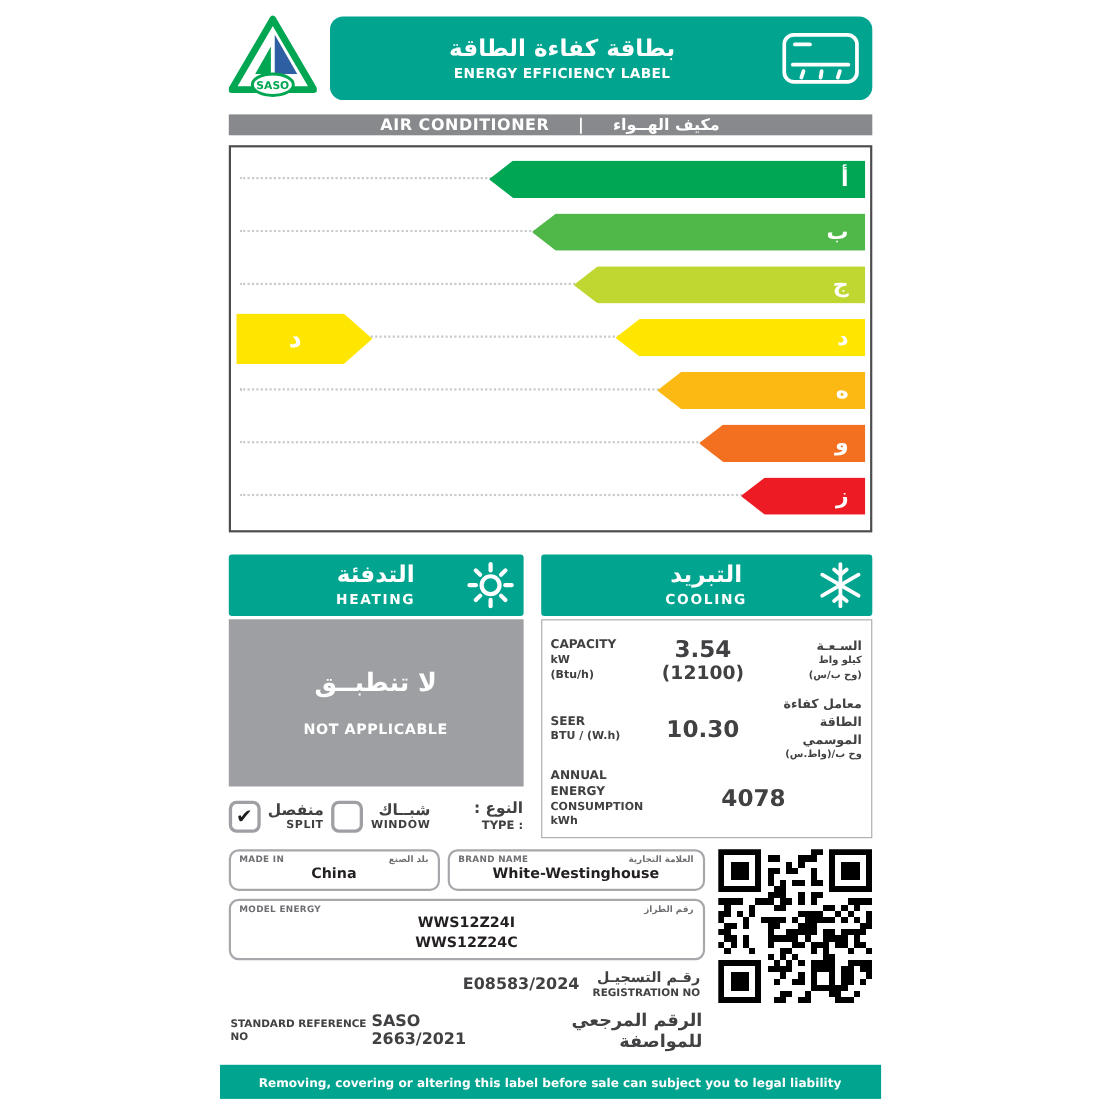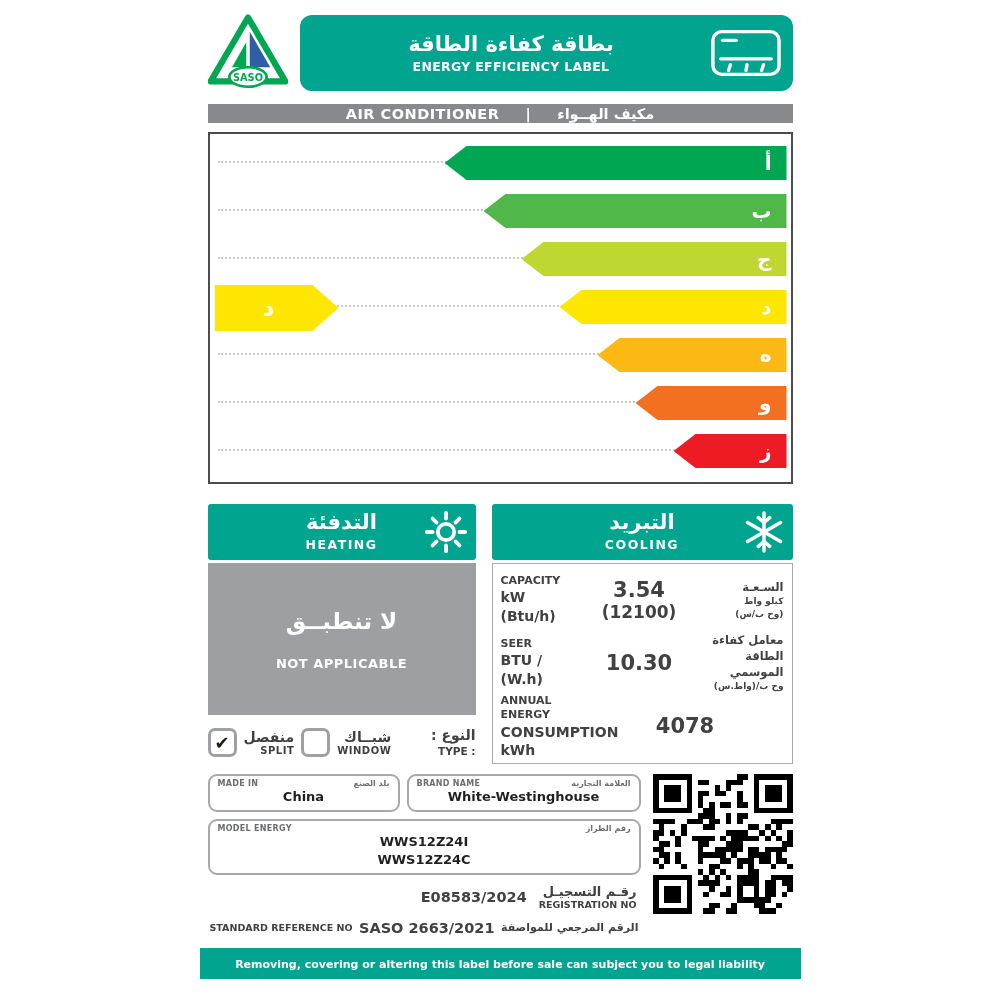--- a/index.html
+++ b/index.html
@@ -47,21 +47,21 @@
   .type-label .ar{font-size:14px;font-weight:bold;}
   .type-label .en{font-size:10px;font-weight:bold;color:#3E3F41;letter-spacing:.5px;}
   .type-caption{margin-left:auto;text-align:right;line-height:1.25;}
   .type-caption .ar{font-size:14px;font-weight:bold;}
   .type-caption .en{font-size:10.5px;font-weight:bold;}
 
   .cooling-col{flex:1;}
   .cooling-body{margin-top:3px;border:1.5px solid #A7A9AC;padding:4px 8px;background:#fff;}
   .spec-row{display:flex;align-items:center;min-height:63px;}
   .spec-en{width:86px;line-height:1.3;}
-  .spec-en div{font-size:14px;font-weight:bold;}
+  .spec-en div{font-size:10px;font-weight:bold;}
   .spec-en div:first-child{font-size:11px;}
   .spec-val{flex:1;text-align:center;font-weight:bold;}
   .spec-val .v1{font-size:21px;}
   .spec-val .v2{font-size:17px;}
   .spec-ar{width:92px;text-align:right;line-height:1.4;}
   .spec-ar div{font-size:9px;font-weight:bold;}
   .spec-ar div:first-child{font-size:11.5px;}
 
   
   .info{display:flex;gap:12px;margin-top:10px;}
@@ -73,21 +73,21 @@
   .made-in{width:192px;}
   .brand-box{flex:1;}
   .reg-row{display:flex;justify-content:flex-end;align-items:center;gap:12px;padding-right:4px;margin-top:2px;}
   .reg-value{font-size:14.5px;font-weight:bold;}
   .reg-labels{text-align:right;line-height:1.2;}
   .reg-labels .ar{font-size:13px;font-weight:bold;}
   .reg-labels .en{font-size:9.5px;font-weight:bold;}
   .std-row{display:flex;align-items:center;justify-content:space-between;margin-top:2px;padding:0 2px;}
   .std-en{font-size:9.5px;font-weight:bold;}
   .std-value{font-size:14.5px;font-weight:bold;}
-  .std-ar{font-size:11px;font-weight:bold;}
+  .std-ar{font-size:16px;font-weight:bold;}
   .qr{width:140px;height:140px;flex:none;}
 
   
   .footer{margin:12px -8px 0;background:var(--green,#00A48F);color:#fff;text-align:center;padding:7px 6px 8px;}
   .footer-ar{font-size:15px;font-weight:bold;}
   .footer-en{font-size:11px;font-weight:bold;margin-top:3px;}
 </style>
 </head>
 <body>
 

